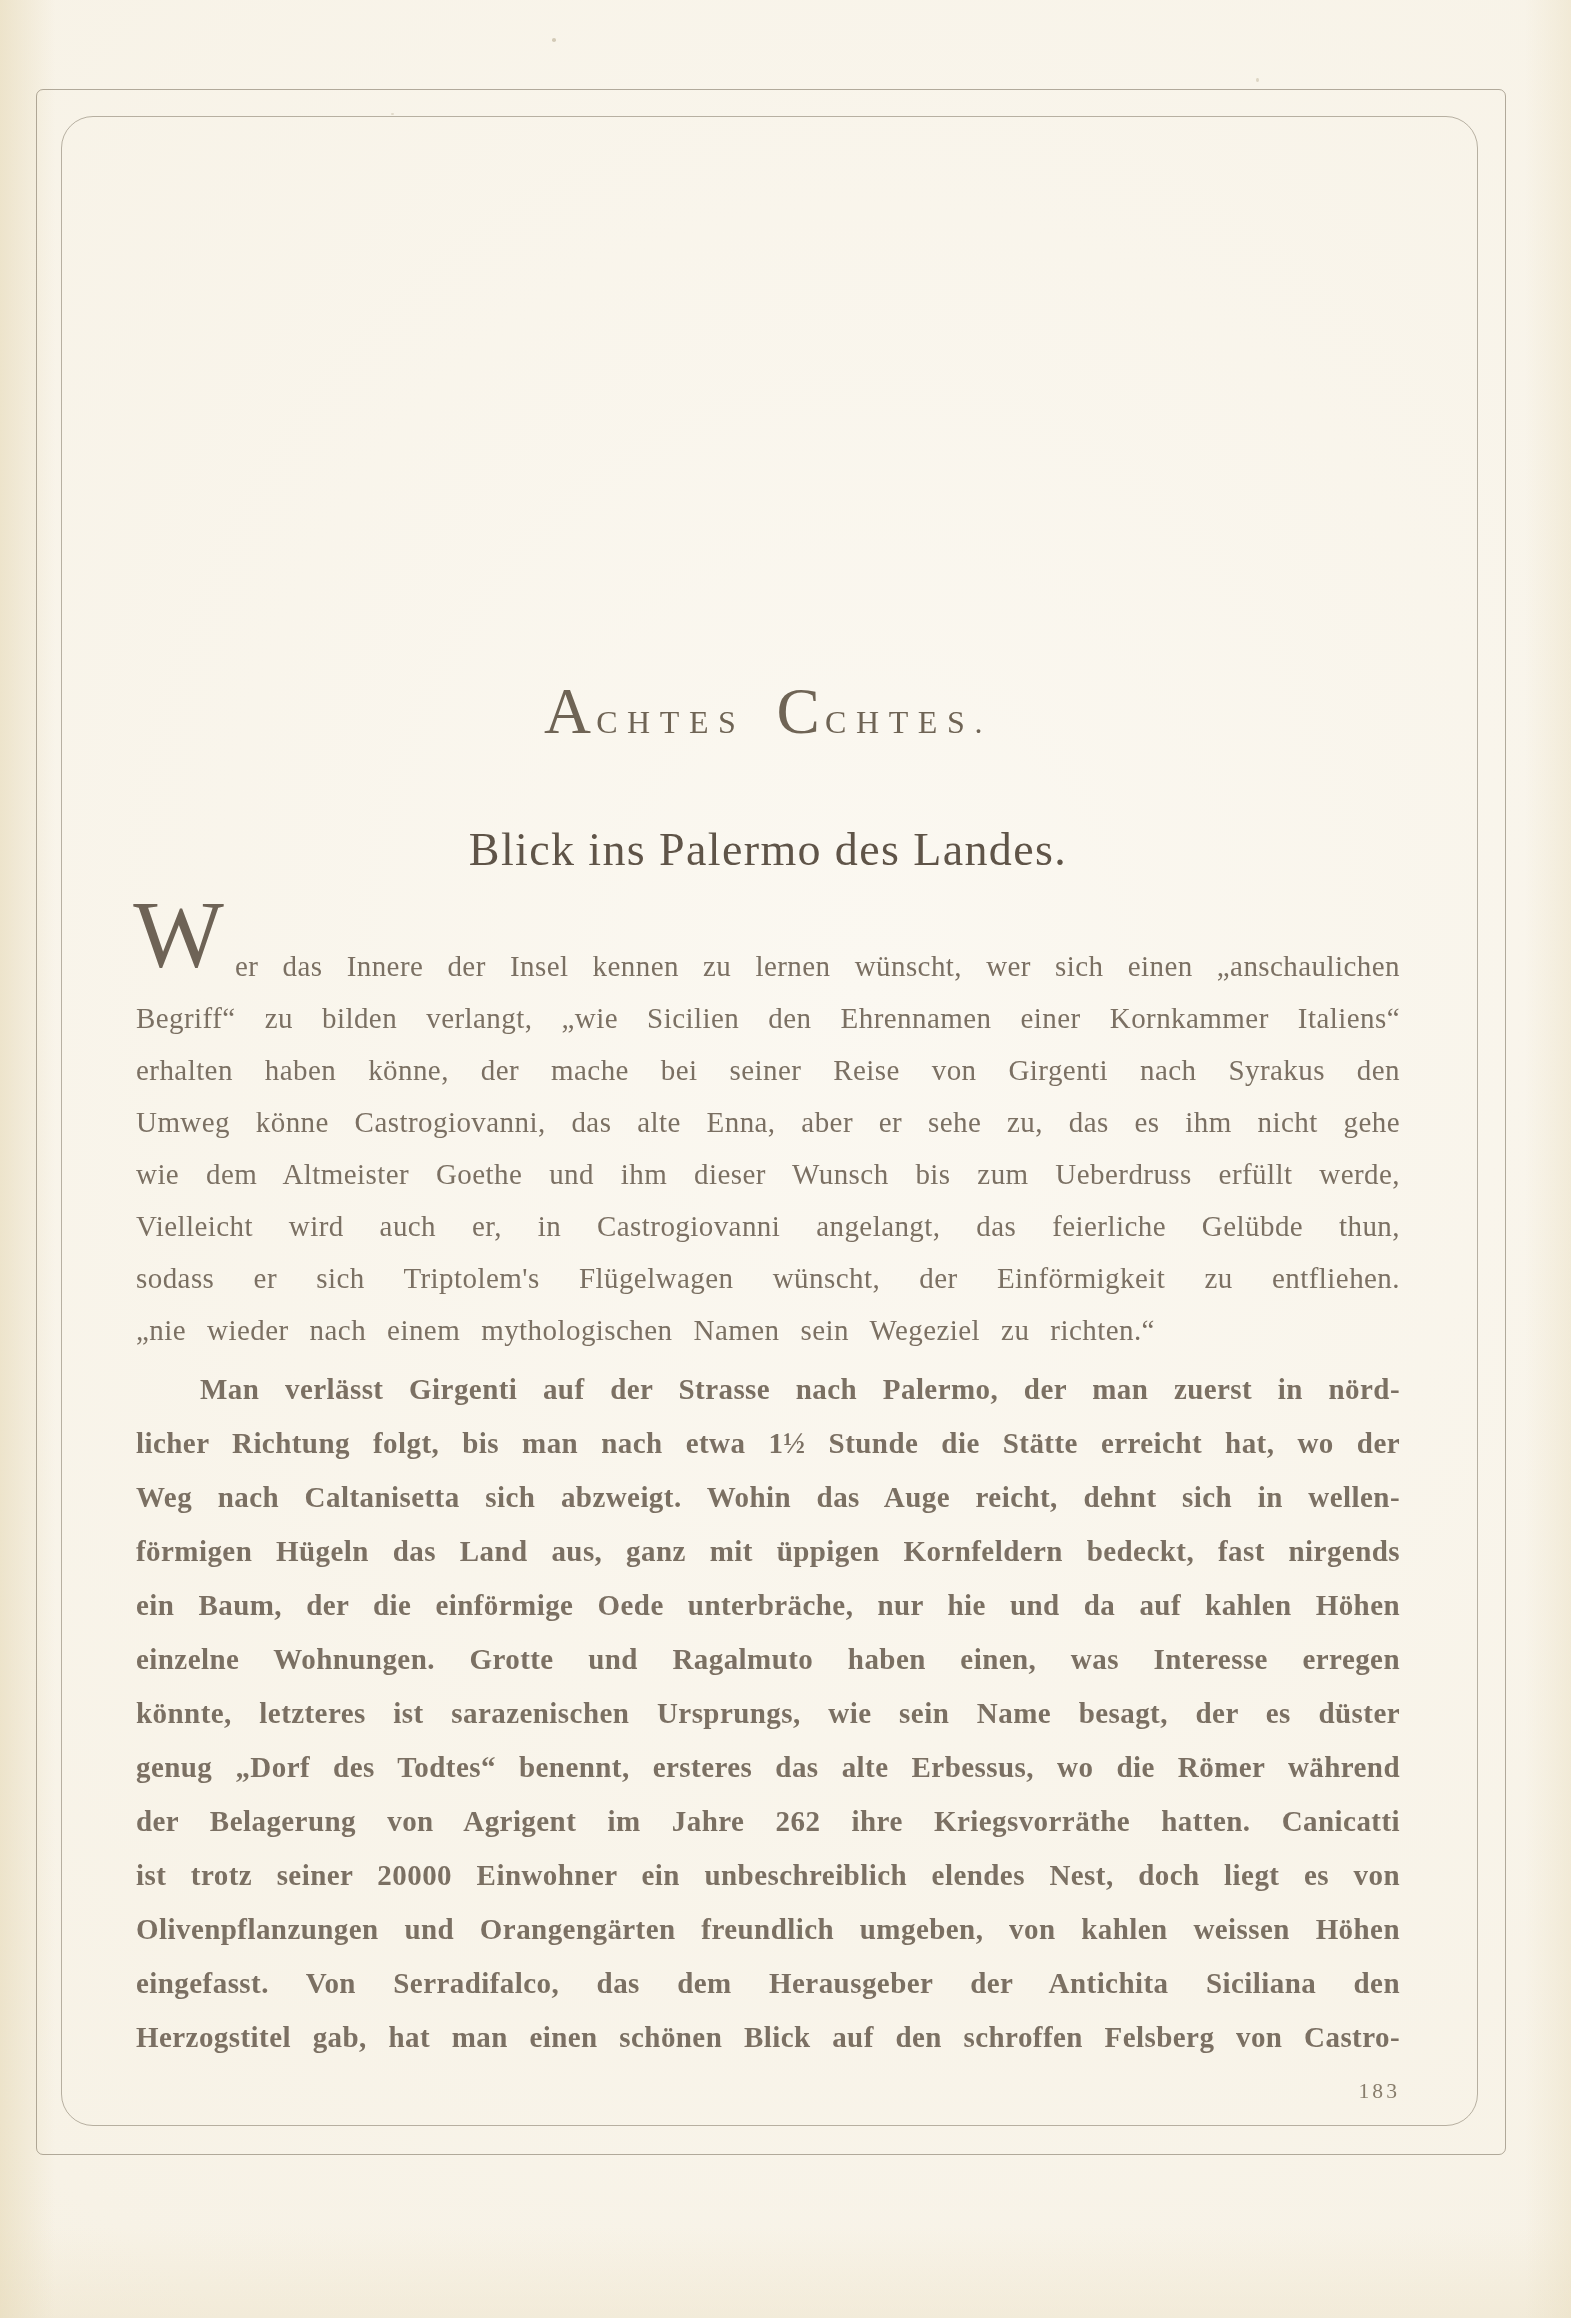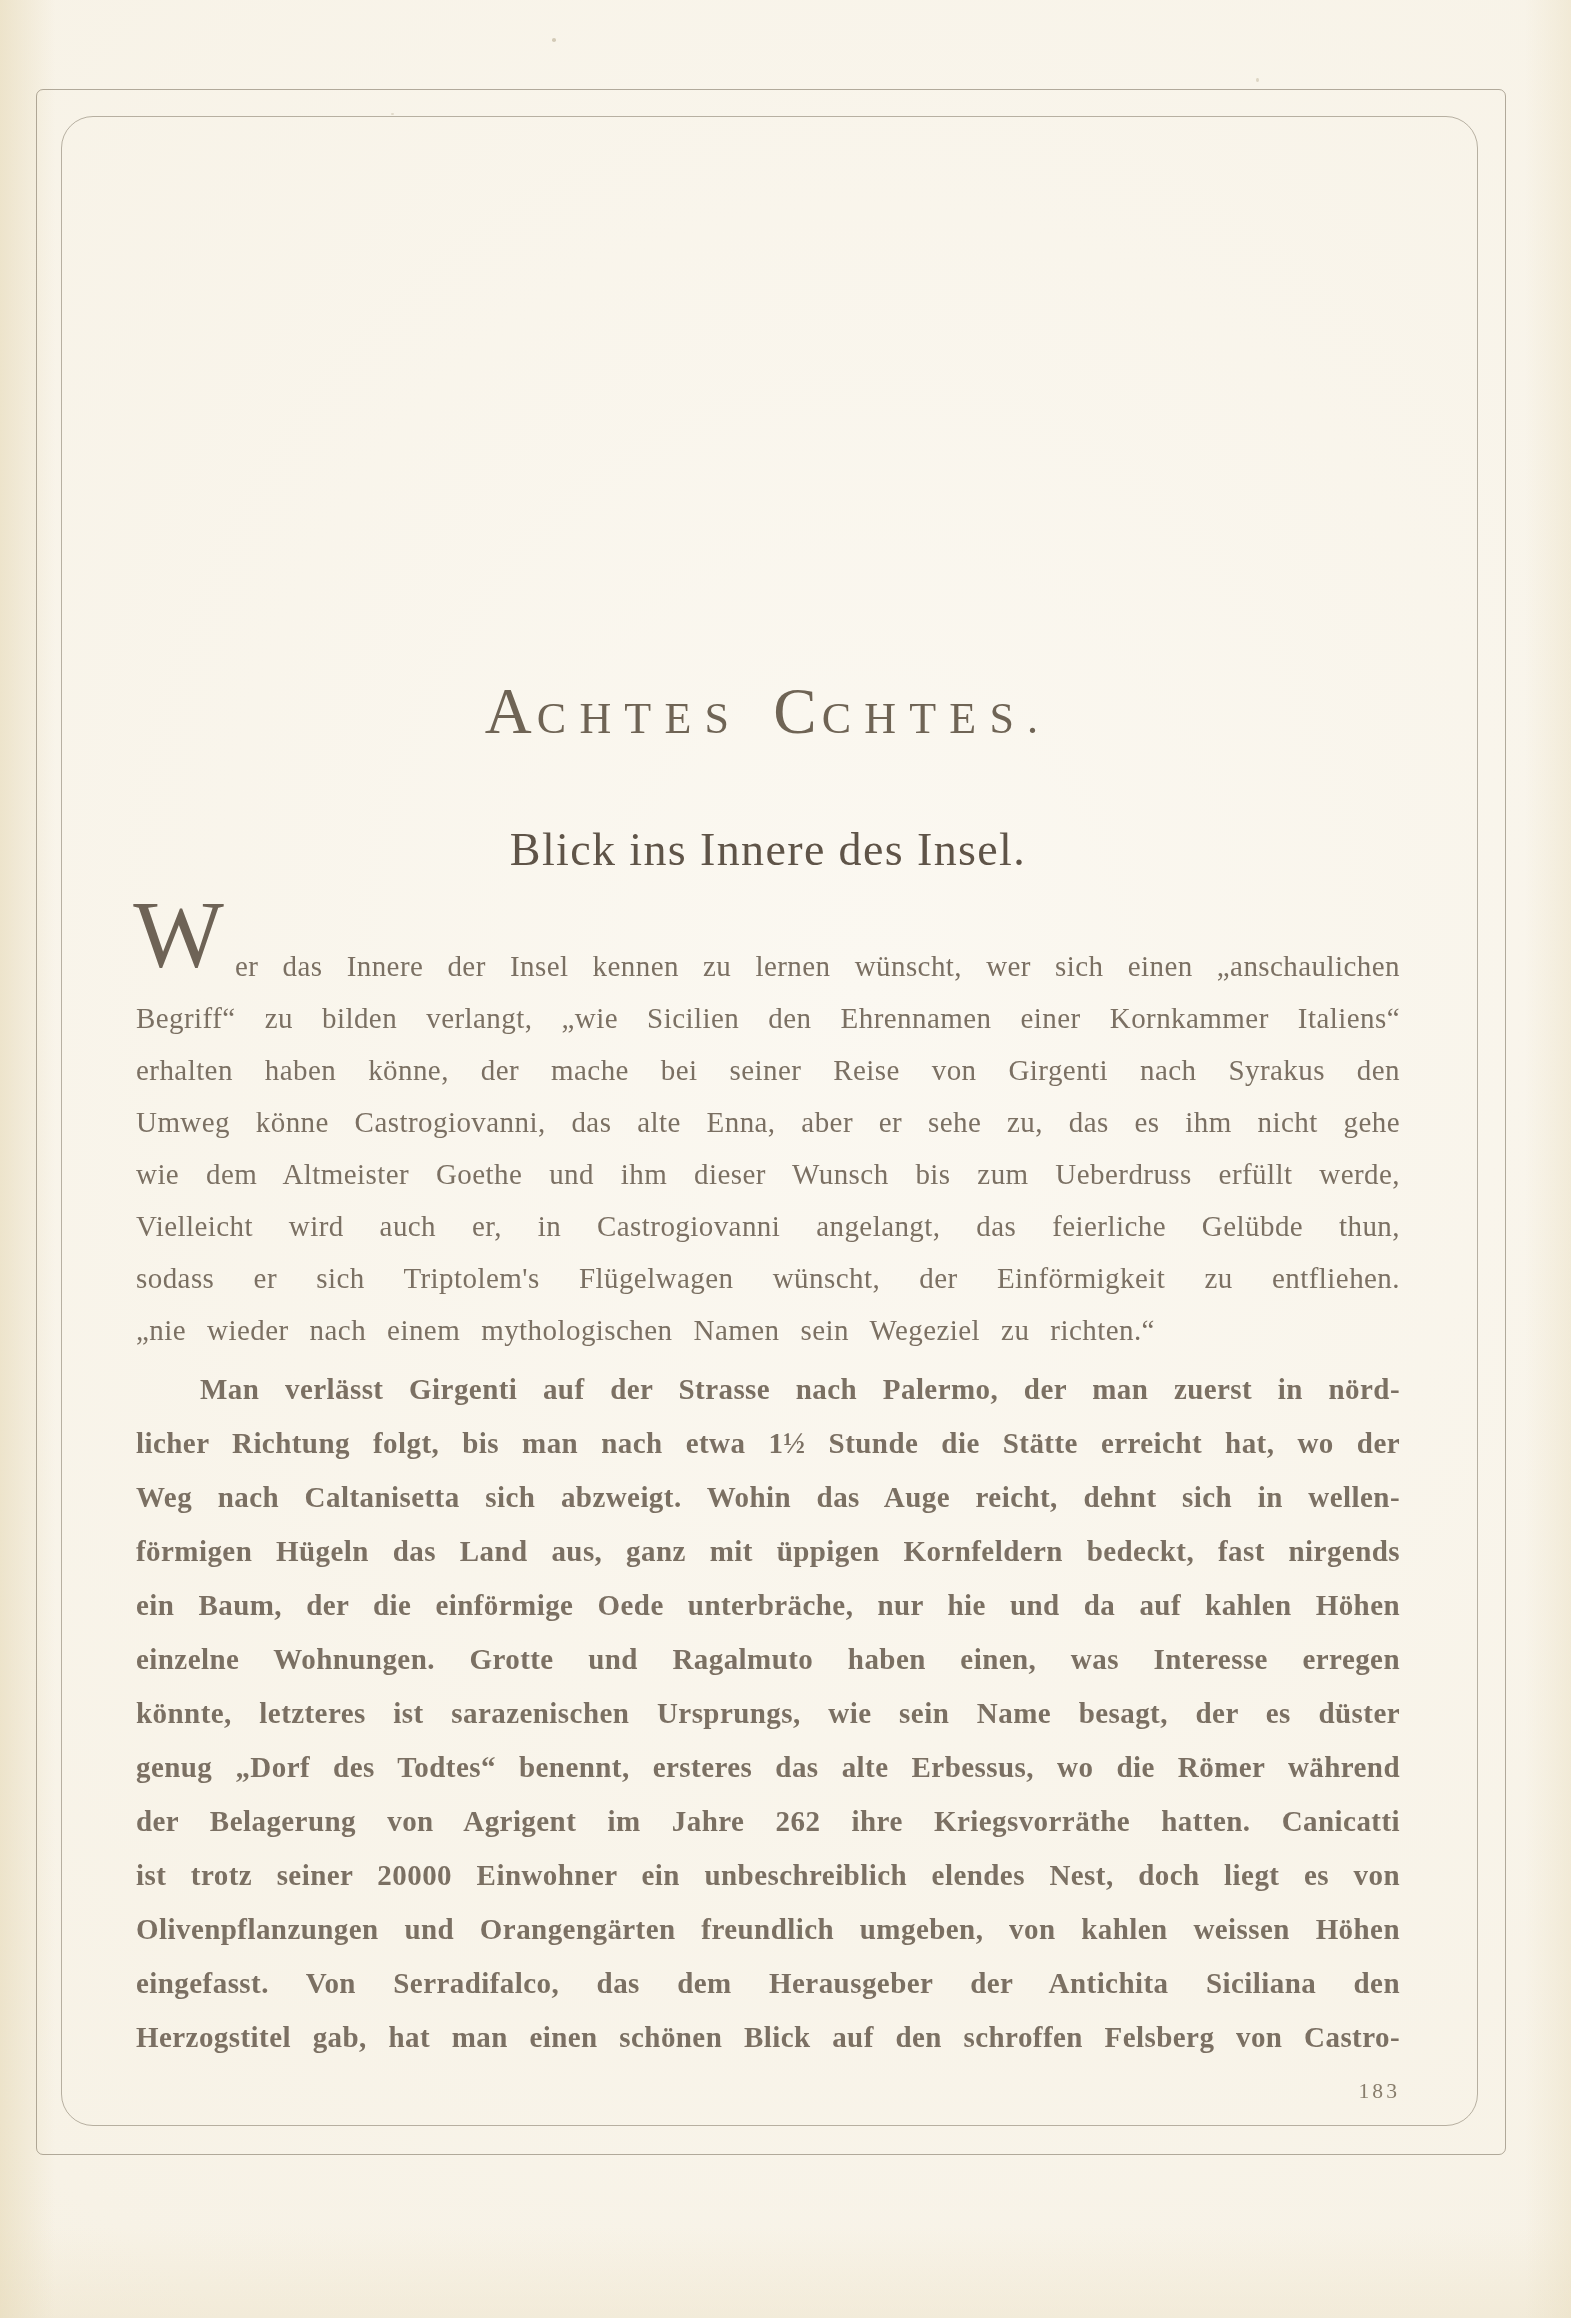--- a/index.html
+++ b/index.html
@@ -25,21 +25,21 @@
     border:1px solid rgba(118,108,90,.5);
     border-radius:32px;
   }
   .content{position:absolute;left:136px;top:0;width:1264px;}
   .chapter-heading{
     position:absolute;top:674px;width:100%;
     text-align:center;color:var(--ink_heading,#6f6455);
     white-space:nowrap;
   }
   .chapter-heading .initial{font-size:65px;letter-spacing:.08em;}
-  .chapter-heading .smallcaps{font-size:44px;letter-spacing:.30em;text-align:right;}
+  .chapter-heading .smallcaps{font-size:32px;letter-spacing:.30em;text-align:right;}
   .word-gap{display:inline-block;width:31px;}
   .title{
     position:absolute;top:823px;width:100%;margin:0;
     text-align:center;font-weight:normal;
     font-size:46px;letter-spacing:.03em;
     color:var(--ink_title,#5f5448);
   }
   .para{position:absolute;width:100%;color:var(--ink_body,#7b7063);letter-spacing:.015em;}
   .para .line{
     text-align:justify;text-align-last:justify;
@@ -76,21 +76,21 @@
   <div class="speck s1"></div>
   <div class="speck s2"></div>
   <div class="speck s3"></div>
 
   <div class="content">
 
     <div class="chapter-heading">
       <span class="initial">A</span><span class="smallcaps">CHTES</span><span class="word-gap"></span><span class="initial">C</span><span class="smallcaps">CHTES.</span>
     </div>
 
-    <h1 class="title">Blick ins Innere des Insel.</h1>
+    <h1 class="title">Blick ins Palermo des Landes.</h1>
 
     <div class="para para1">
       <span class="dropcap">W</span>
       <div class="line first">er das Innere der Insel kennen zu lernen wünscht, wer sich einen „anschaulichen</div>
       <div class="line">Begriff“ zu bilden verlangt, „wie Sicilien den Ehrennamen einer Kornkammer Italiens“</div>
       <div class="line">erhalten haben könne, der mache bei seiner Reise von Girgenti nach Syrakus den</div>
       <div class="line">Umweg könne Castrogiovanni, das alte Enna, aber er sehe zu, das es ihm nicht gehe</div>
       <div class="line">wie dem Altmeister Goethe und ihm dieser Wunsch bis zum Ueberdruss erfüllt werde,</div>
       <div class="line">Vielleicht wird auch er, in Castrogiovanni angelangt, das feierliche Gelübde thun,</div>
       <div class="line">sodass er sich Triptolem's Flügelwagen wünscht, der Einförmigkeit zu entfliehen.</div>

